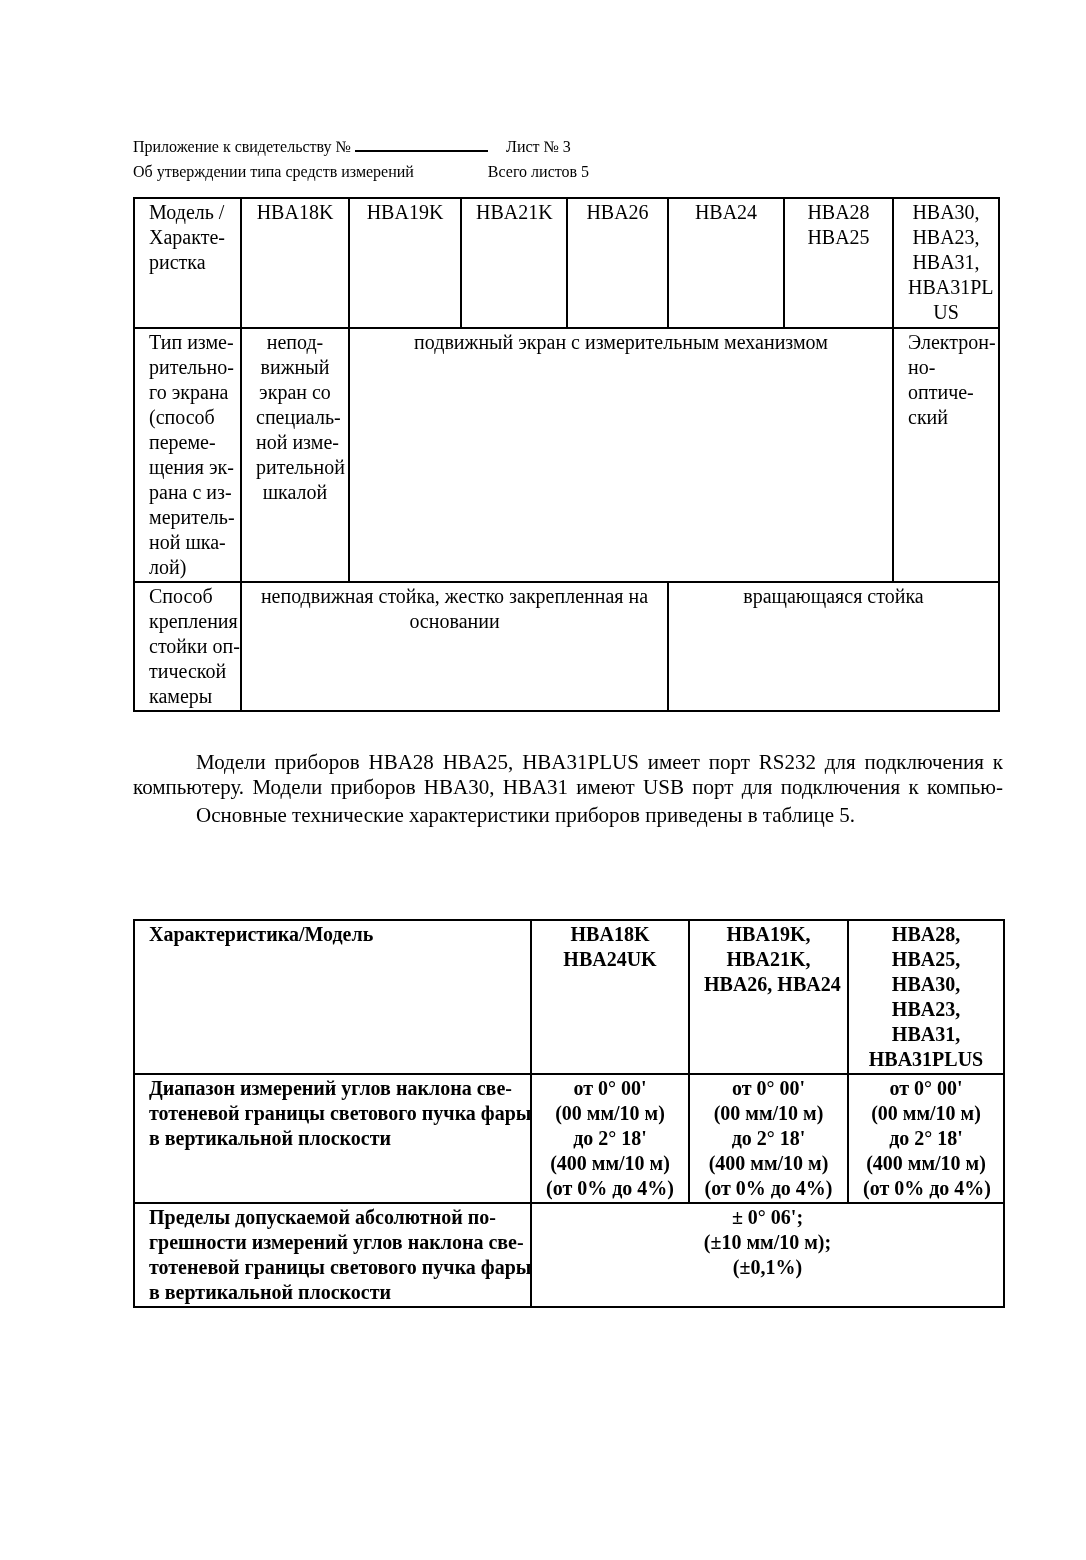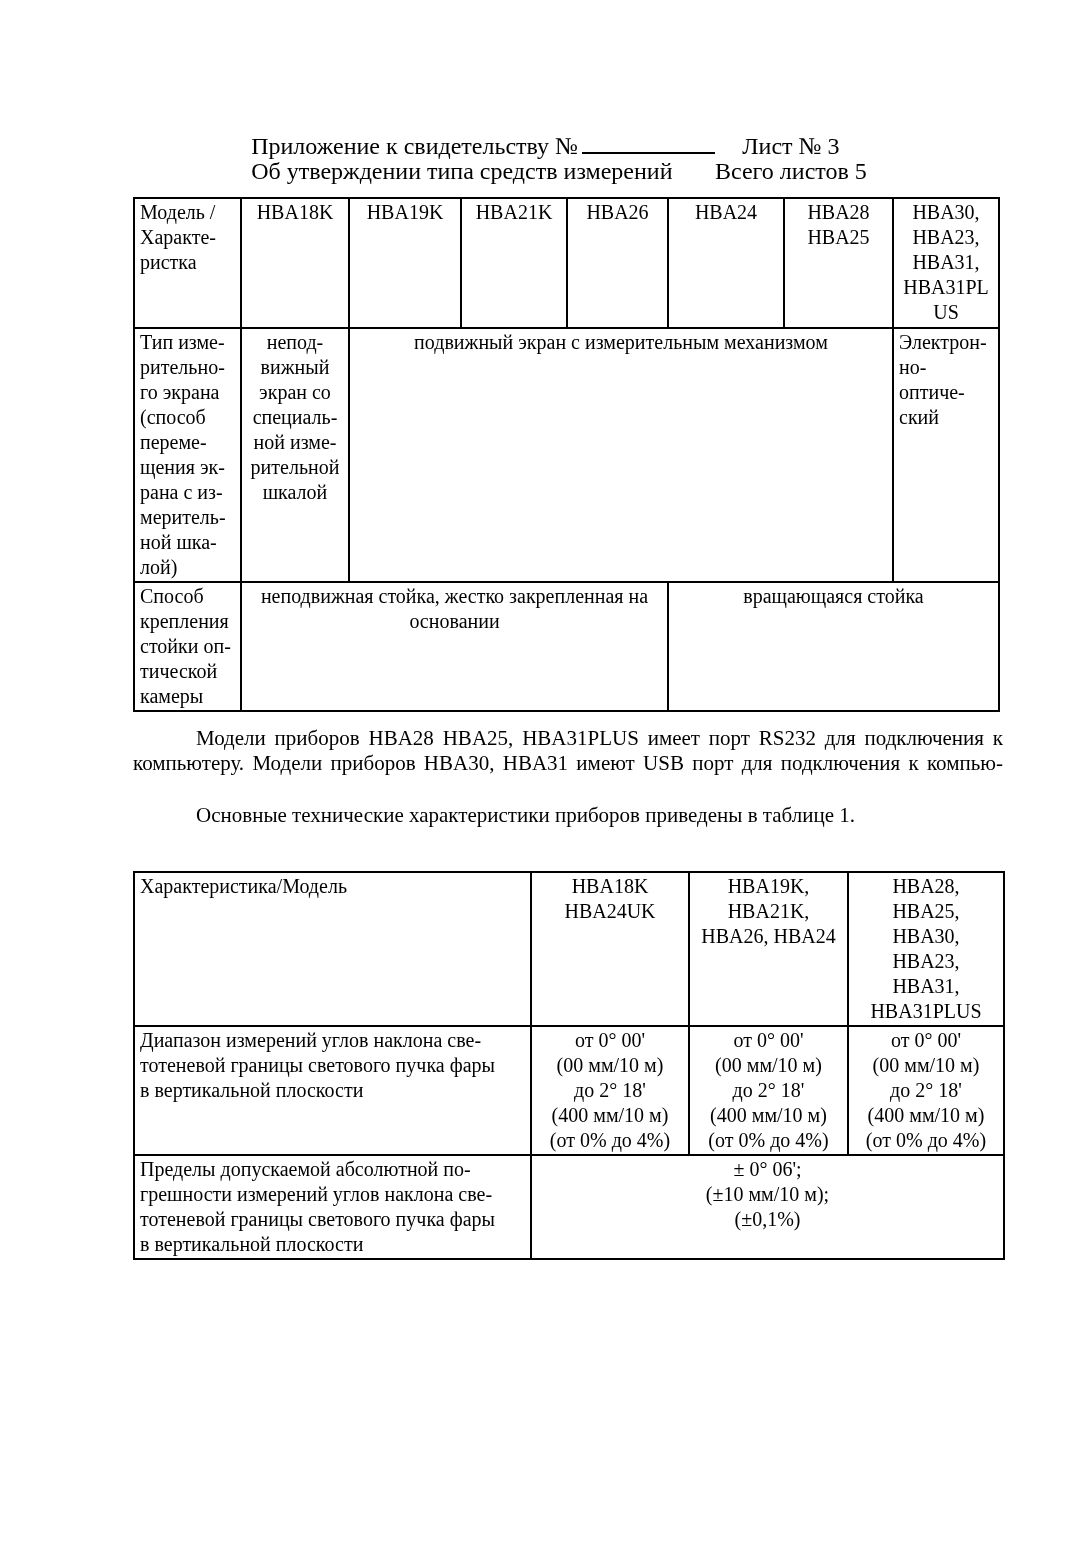--- a/index.html
+++ b/index.html
@@ -14,67 +14,67 @@
     margin: 0 auto;
     overflow: hidden;
   }
   
   .hdr {
     position: absolute;
     top: 134px;
     left: 133px;
     width: 852px;
     display: flex;
-    justify-content: center;
-    font-size: 24px;
+    justify-content: flex-start;
+    font-size: 16px;
     line-height: 25px;
   }
   .hdr-right { text-align: center; }
   .blank-line {
     display: inline-block;
     width: 133px;
     height: 16px;
     border-bottom: 2px solid #000;
     margin-left: 4px;
   }
   
   table {
     position: absolute;
     left: 133px;
     border-collapse: collapse;
     table-layout: fixed;
   }
   td {
     border: 2px solid #000;
     vertical-align: top;
-    padding: 1px 5px;
+    padding: 1px 14px;
     font-size: 20px;
     line-height: 25px;
     white-space: pre;
   }
   .ctr { text-align: center; }
   #table1 { top: 197px; width: 865px; }
-  #table2 { top: 871px; width: 870px; }
+  #table2 { top: 919px; width: 870px; font-weight: bold; }
   .t1r1 { height: 130px; }
   .t1r2 { height: 251px; }
   .t1r3 { height: 122px; margin-top: 44px; }
   .t2r1 { height: 150px; }
   .t2r2 { height: 126px; border-radius: 26px; }
   .t2r3 { height: 104px; border-radius: 14px; }
   
   .para {
     position: absolute;
     left: 133px;
     width: 870px;
     font-size: 21px;
     line-height: 25px;
   }
   #p1 { top: 726px; }
   .jl { text-align: justify; text-align-last: justify; }
-  .ind { text-indent: 63px; }
+  .ind { text-indent: 63px; margin-top: 24px; }
   #p2 { top: 803px; text-indent: 63px; }
   #t2caption {
     position: absolute;
     left: 133px;
     width: 870px;
     top: 843px;
     text-align: right;
     font-size: 21px;
     line-height: 25px;
   }
@@ -159,21 +159,21 @@
       <td class="ctr" colspan="3">вращающаяся стойка</td>
     </tr>
   </tbody>
     </table>
 
   <div class="para" id="p1">
     <div class="jl ind">Модели приборов HBA28 HBA25, HBA31PLUS имеет порт RS232 для подключения к</div>
     <div class="jl">компьютеру. Модели приборов HBA30, HBA31 имеют USB порт для подключения к компью-</div>
   </div>
 
-  <div class="para" id="p2">Основные технические характеристики приборов приведены в таблице 1.</div>
+  <div class="para" id="p2">Основные технические характеристики приборов приведены в таблице 5.</div>
 
 
   <table id="table2">
     <colgroup>
       <col style="width:397px">
         <col style="width:158px">
         <col style="width:159px">
         <col style="width:156px">
     </colgroup>
     <tbody>

